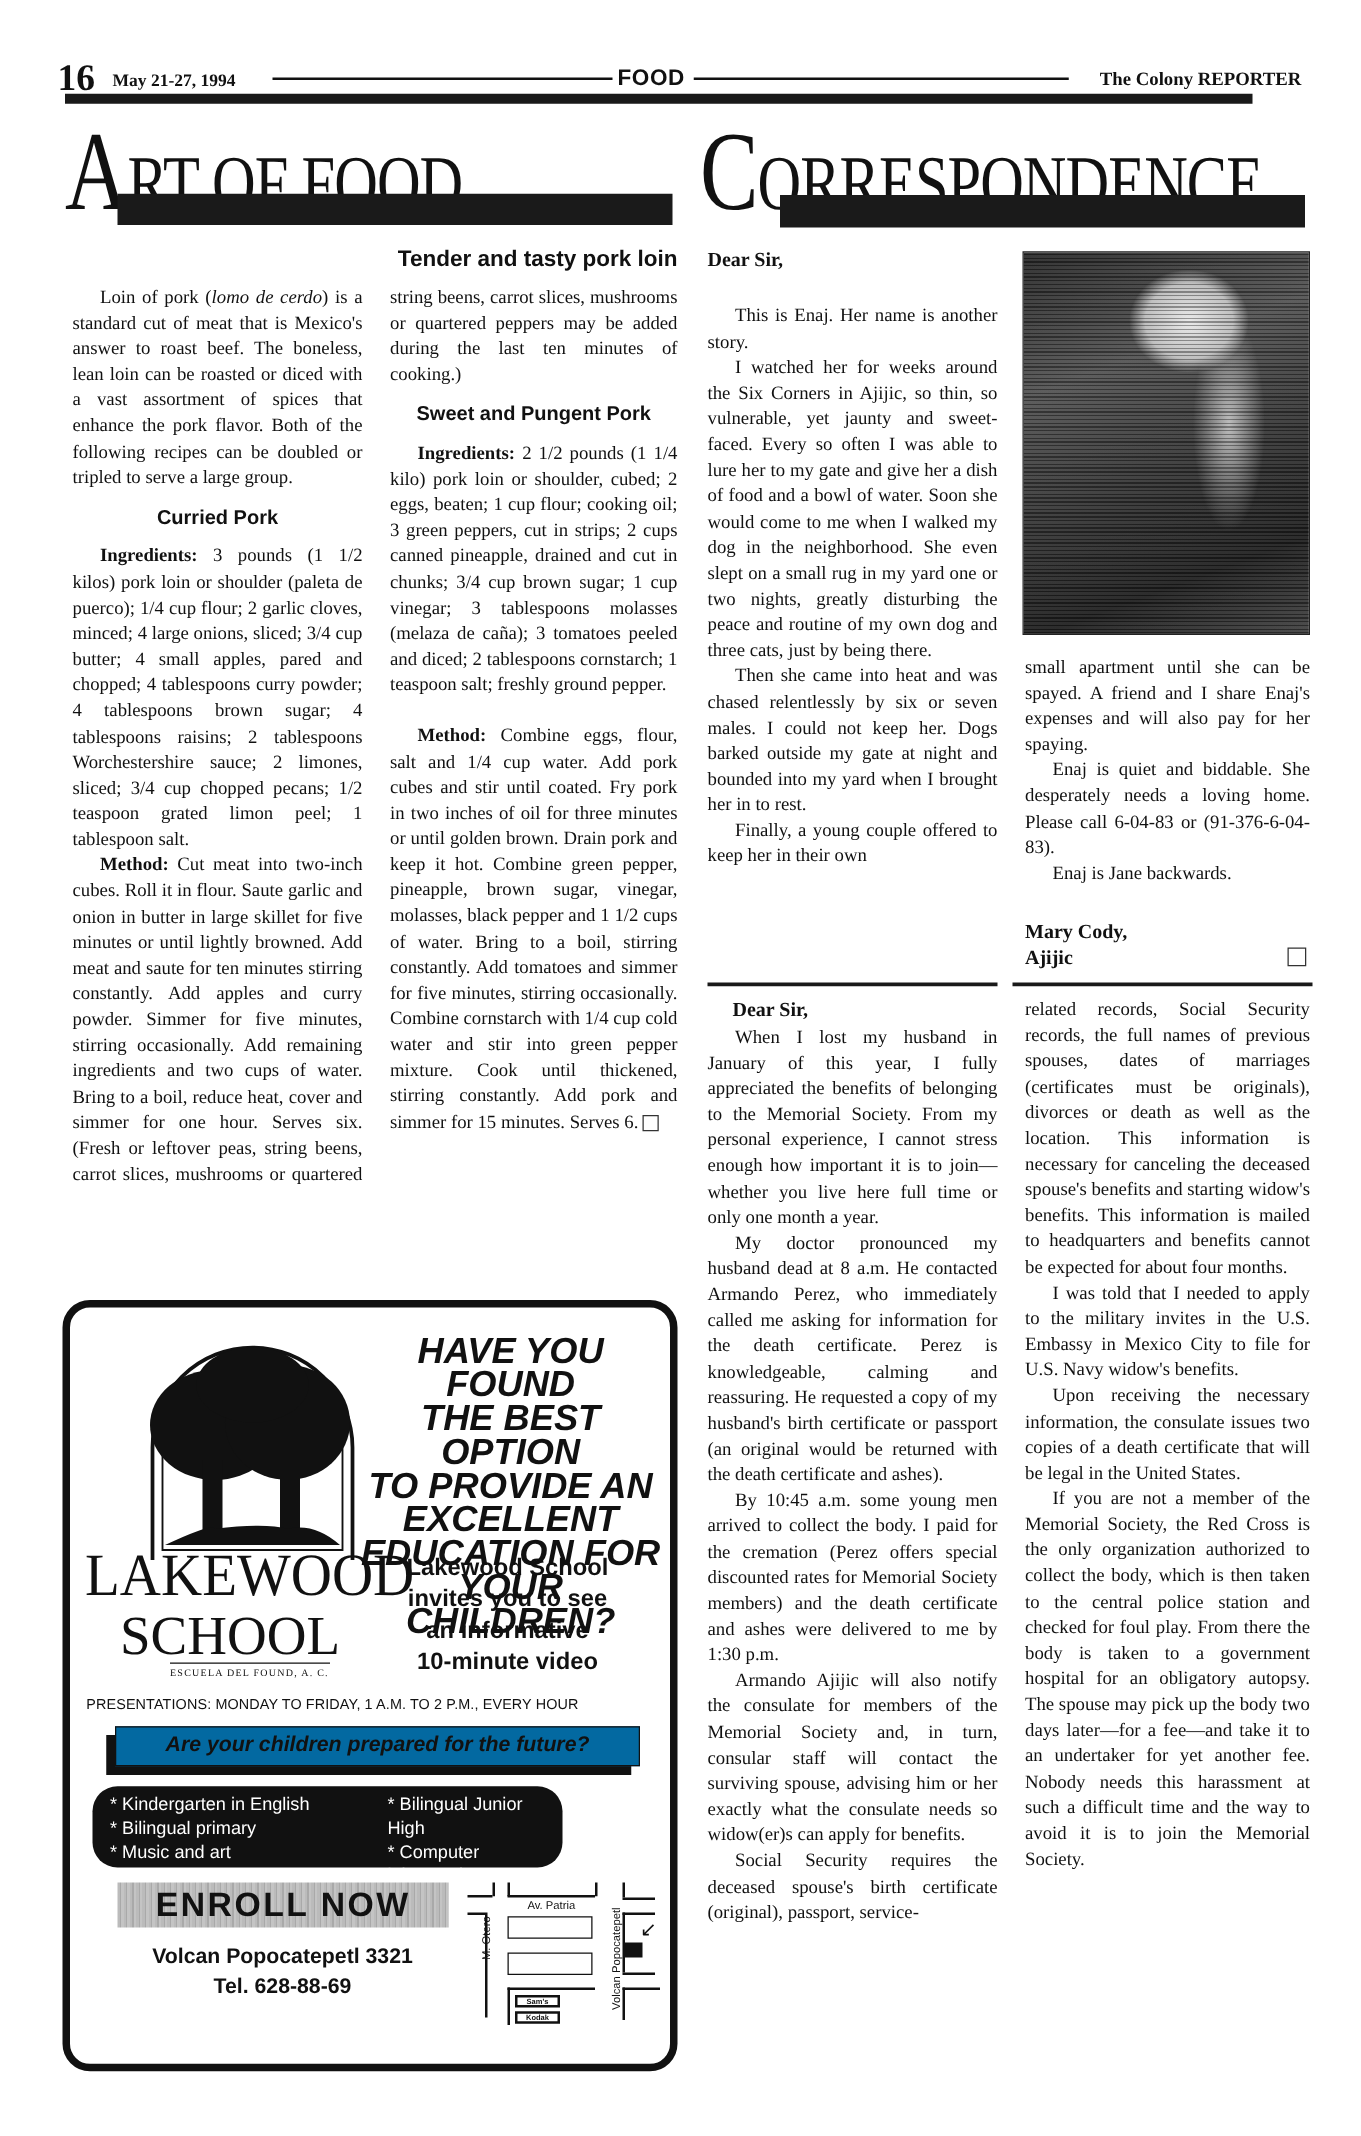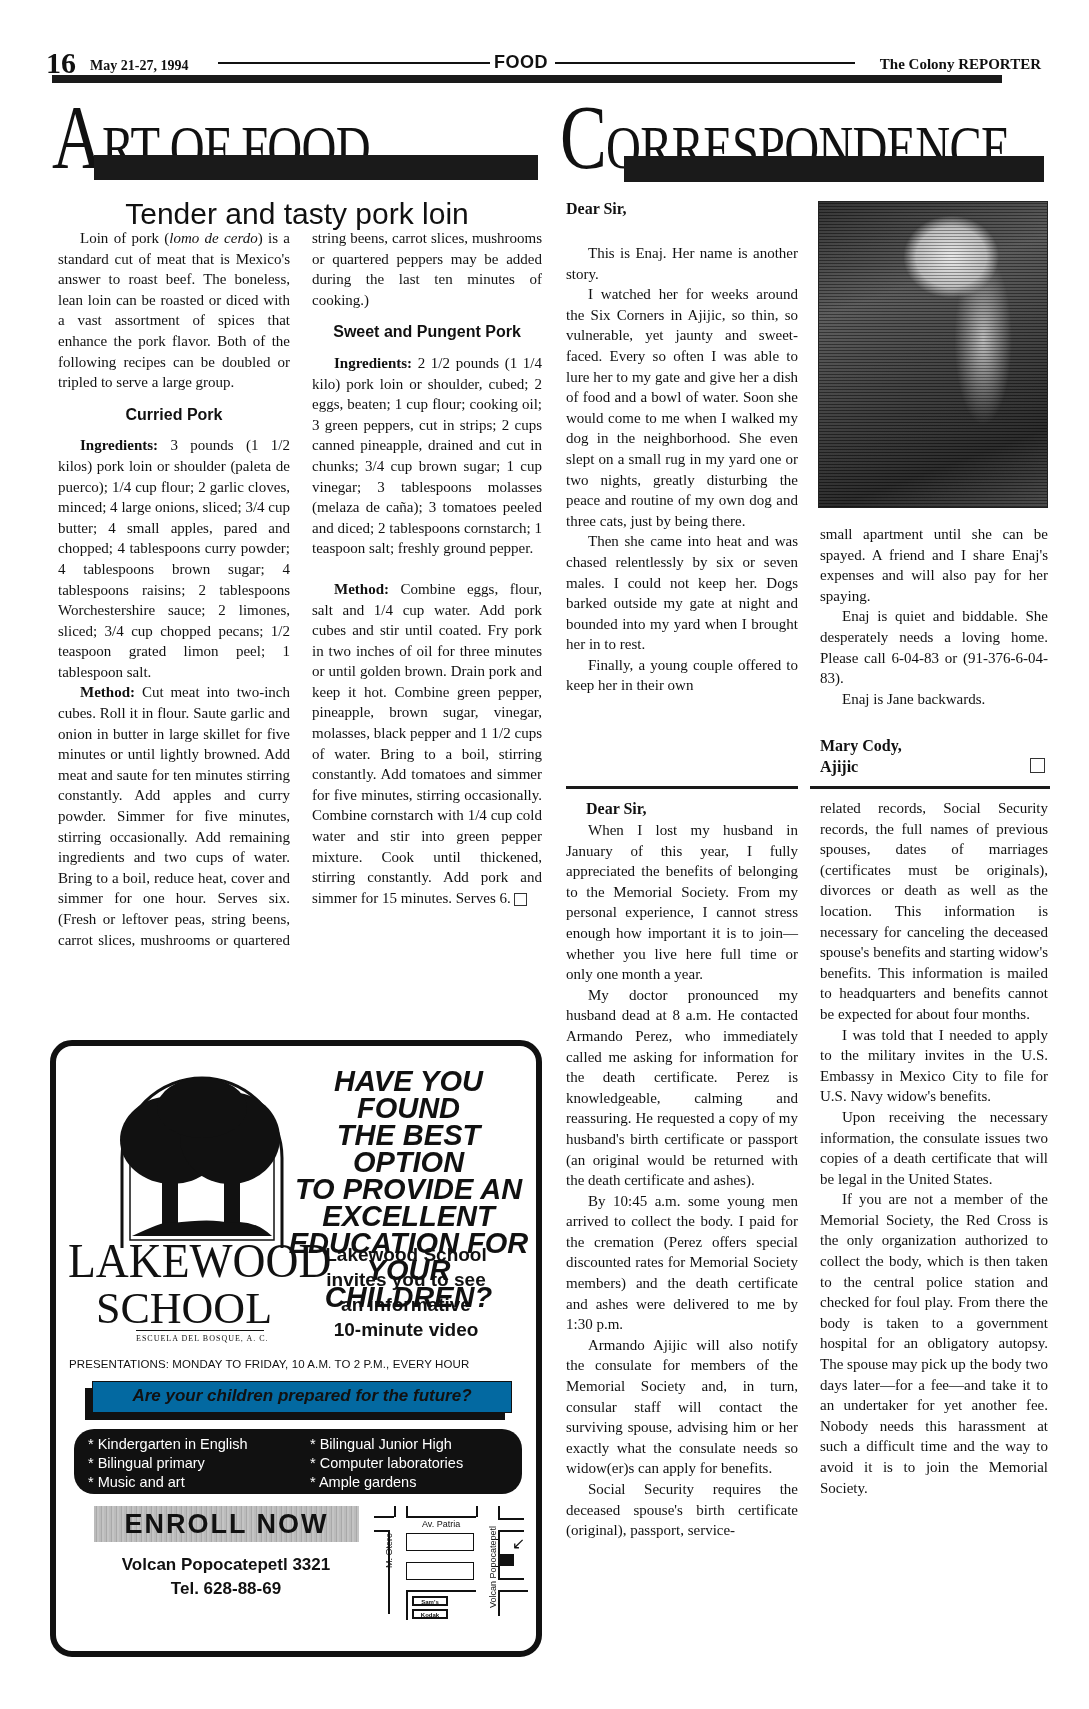--- a/index.html
+++ b/index.html
@@ -20,21 +20,21 @@
   .big-head { font-family: "Liberation Serif", serif; font-size: 62px; line-height: 62px; transform: scaleX(0.78); transform-origin: left top; letter-spacing: -1px; white-space: nowrap; }
   .big-initial { font-size: 90px; line-height: 90px; }
   .head-bar { background: #1a1a1a; }
 
   
   .col { font-family: "Liberation Serif", serif; font-size: 15px; line-height: 20.6px; text-align: justify; hyphens: manual; }
   .col p { text-indent: 22px; }
   .col p.noindent { text-indent: 0; }
   .col b { font-weight: bold; }
   .subhead { font-family: "Liberation Sans", sans-serif; font-weight: bold; font-size: 16px; text-align: center; margin: 12px 0 10px 0; text-indent: 0 !important; }
-  .article-title { font-family: "Liberation Sans", sans-serif; font-weight: normal; font-size: 30px; text-align: center; }
+  .article-title { font-family: "Liberation Sans", sans-serif; font-weight: bold; font-size: 18px; text-align: right; }
   .salutation { font-family: "Liberation Serif", serif; font-weight: bold; font-size: 16px; }
   .signature { font-family: "Liberation Serif", serif; font-weight: bold; font-size: 16px; line-height: 21px; }
   .end-box { display: inline-block; width: 13px; height: 13px; border: 1px solid #333; vertical-align: middle; }
   .col-rule { height: 3px; background: #1a1a1a; }
 
   
   .photo {
     background:
       repeating-linear-gradient(0deg, rgba(0,0,0,0.35) 0 1px, rgba(255,255,255,0.05) 1px 3px),
       radial-gradient(ellipse 28% 18% at 58% 18%, #e8e8e8 0%, #bdbdbd 55%, transparent 75%),
@@ -155,35 +155,35 @@
     <div>HAVE YOU FOUND</div>
     <div>THE BEST OPTION</div>
     <div>TO PROVIDE AN</div>
     <div>EXCELLENT</div>
     <div>EDUCATION FOR</div>
     <div>YOUR CHILDREN?</div>
   </div>
 
   <div class="abs logo-text" style="left:12px;top:190px;font-size:48px;line-height:50px;transform:scaleX(0.95);transform-origin:left top;">LAKEWOOD</div>
   <div class="abs logo-text" style="left:40px;top:240px;font-size:44px;line-height:46px;">SCHOOL</div>
-  <div class="abs logo-text" style="left:80px;top:288px;font-size:8px;letter-spacing:1px;">ESCUELA DEL BOSQUE, A. C.</div>
+  <div class="abs logo-text" style="left:80px;top:288px;font-size:8px;letter-spacing:1px;">ESCUELA DEL FOUND, A. C.</div>
   <div class="abs" style="left:80px;top:284px;width:128px;height:1px;background:#111;"></div>
 
   <div class="abs ad-invite" style="left:240px;top:196px;width:220px;">
     <div>Lakewood School</div>
     <div>invites you to see</div>
     <div>an informative</div>
     <div>10-minute video</div>
   </div>
 
-  <div class="abs presentations" style="left:13px;top:312px;width:460px;">PRESENTATIONS:  MONDAY TO FRIDAY, 10 A.M. TO 2 P.M., EVERY HOUR</div>
+  <div class="abs presentations" style="left:13px;top:312px;width:460px;">PRESENTATIONS:  MONDAY TO FRIDAY, 1 A.M. TO 2 P.M., EVERY HOUR</div>
 
   <div class="abs question-box" style="left:36px;top:335px;width:420px;height:32px;">Are your children prepared for the future?</div>
 
-  <div class="abs features" style="left:18px;top:383px;width:448px;height:65px;padding:6px 0 0 14px;">
+  <div class="abs features" style="left:18px;top:383px;width:376px;height:65px;padding:6px 0 0 14px;">
     <ul class="abs" style="left:14px;top:6px;">
       <li>* <span>Kindergarten in English</span></li>
       <li>* <span>Bilingual primary</span></li>
       <li>* <span>Music and art</span></li>
     </ul>
     <ul class="abs" style="left:236px;top:6px;">
       <li>* <span>Bilingual Junior High</span></li>
       <li>* <span>Computer laboratories</span></li>
       <li>* <span>Ample gardens</span></li>
     </ul>

